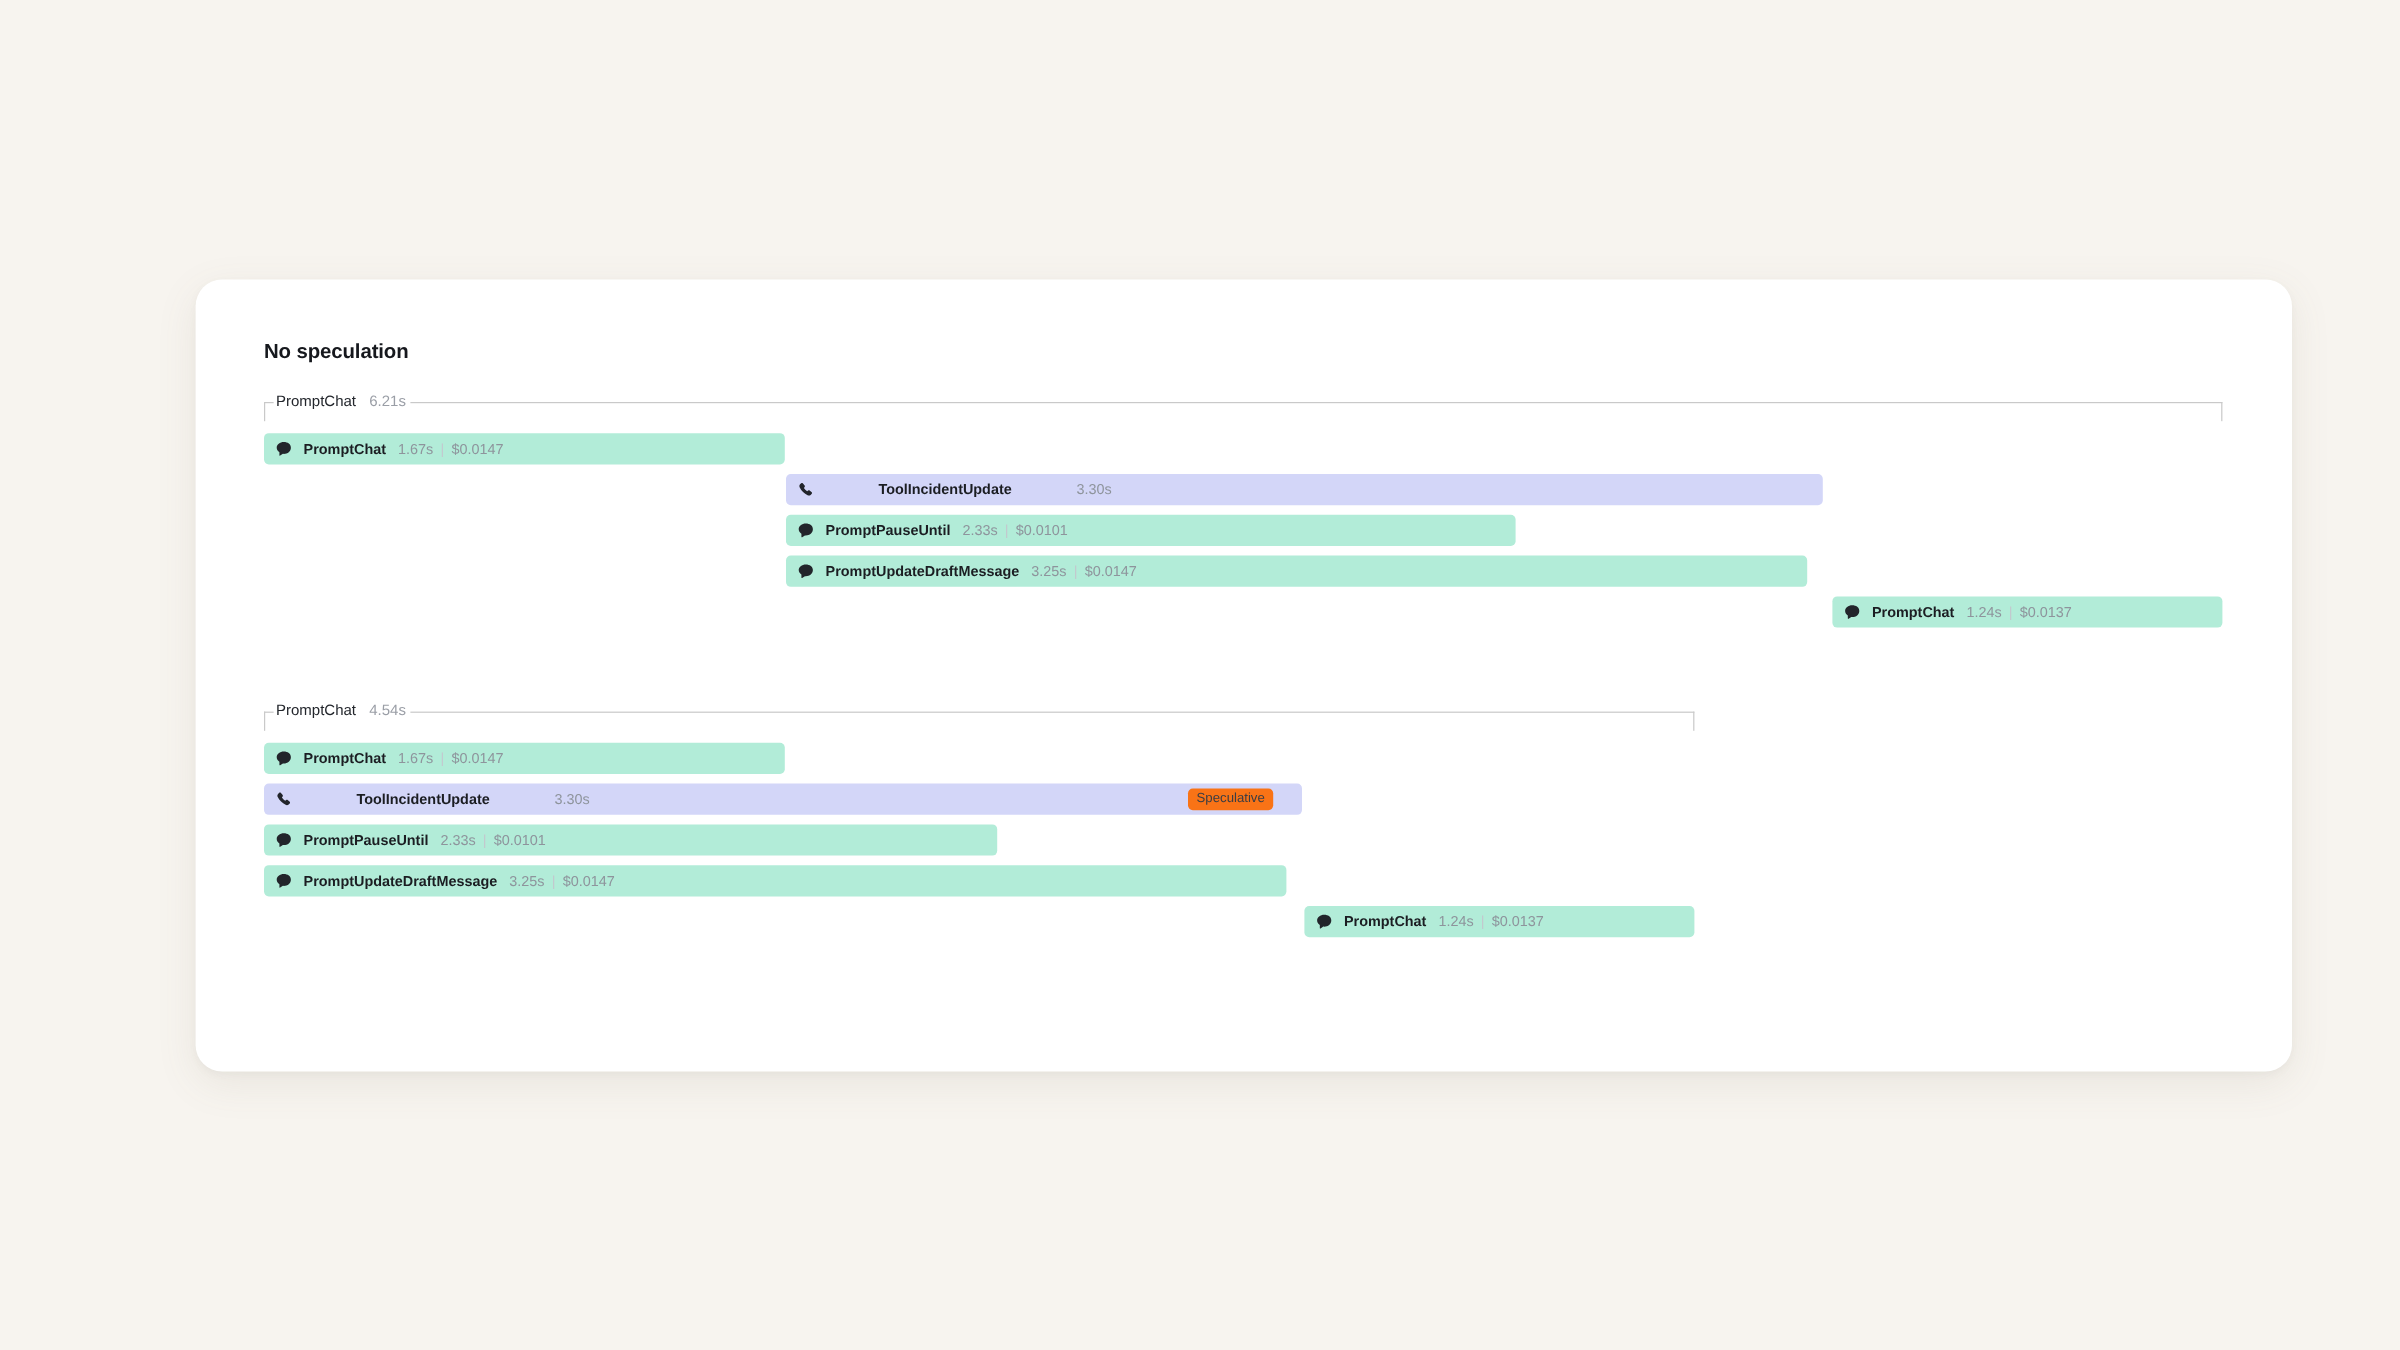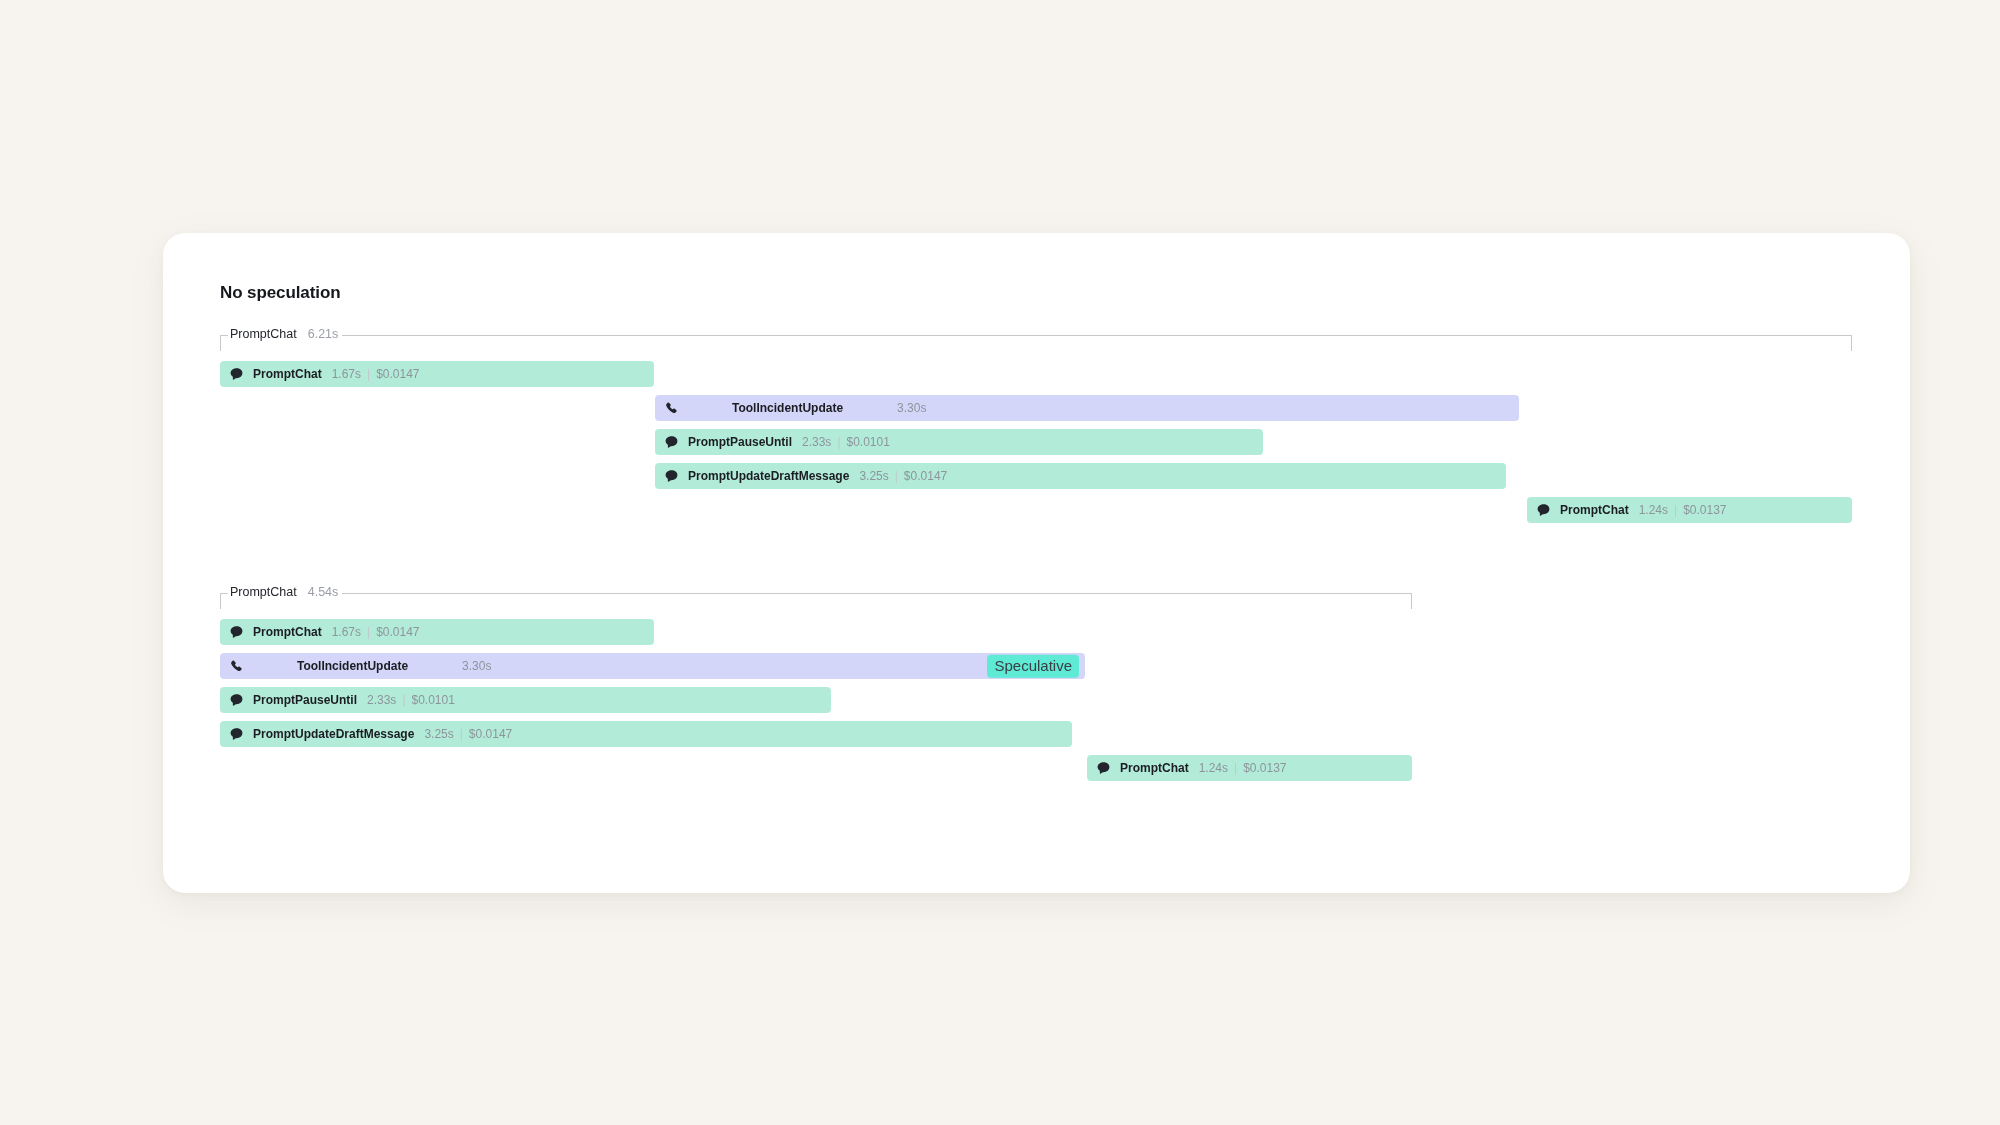--- a/index.html
+++ b/index.html
@@ -132,26 +132,26 @@
     white-space: nowrap;
     margin-left: 10px;
     display: flex;
     gap: 6px;
   }
   .meta-sep {
     color: #c3c8ce;
   }
   .badge {
     position: absolute;
-    right: 6px;
+    right: 24px;
     top: 50%;
     transform: translateY(-50%);
-    background: #5eead4;
+    background: #f97316;
     border-radius: 4px;
-    font-size: 15px;
+    font-size: 11px;
     color: #3a3d44;
     padding: 2px 7px;
     line-height: 1.25;
     white-space: nowrap;
   }
 </style>
 </head>
 <body>
 
 <div class="stage">

